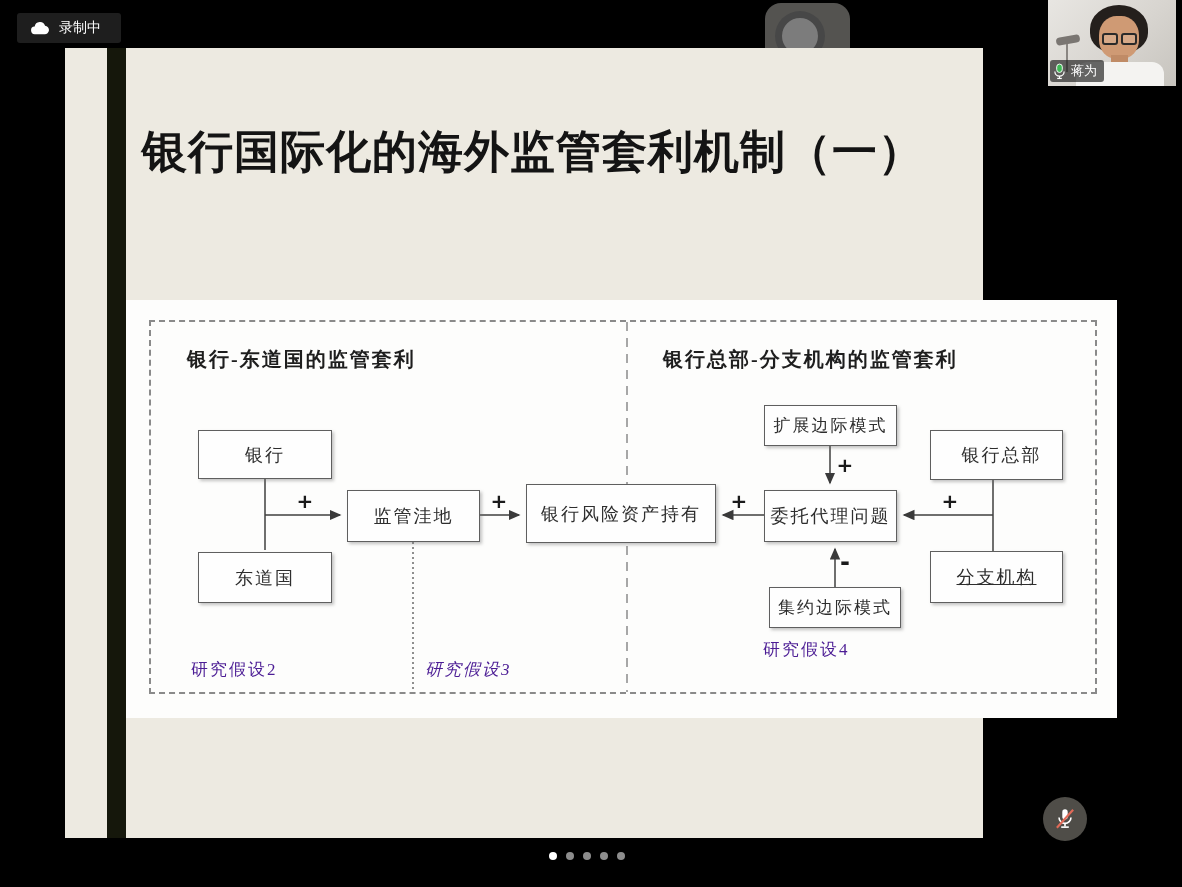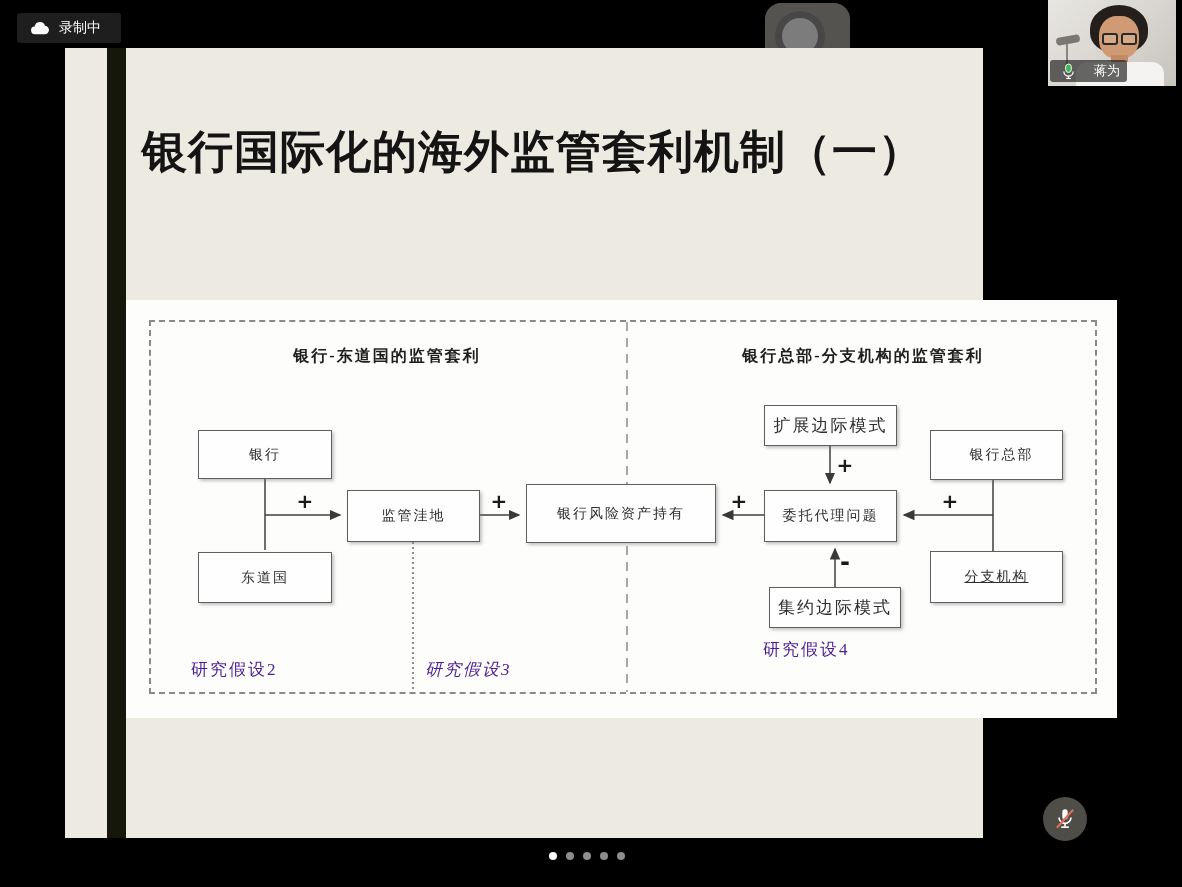--- a/index.html
+++ b/index.html
@@ -42,21 +42,21 @@
   .w-glasses div { flex:1; border:2px solid #2a2a2a; border-radius:3px; background:rgba(255,255,255,0.15); }
   .w-neck { position:absolute; left:63px; top:55px; width:17px; height:10px; background:#c08b66; }
   .w-shirt { position:absolute; left:28px; top:62px; width:88px; height:26px;
     background:#f4f3f1; border-radius:12px 12px 0 0; }
   .w-mic-head { position:absolute; left:8px; top:36px; width:24px; height:8px;
     background:#7a7672; border-radius:4px; transform:rotate(-10deg); }
   .w-mic-stem { position:absolute; left:18px; top:44px; width:2px; height:28px; background:#8a8682; }
   .name-badge {
     position:absolute; left:2px; bottom:4px; height:22px;
     background:rgba(25,25,25,0.65); border-radius:3px; display:flex;
-    align-items:center; gap:19px; padding:0 7px 0 12px; color:#fff; font-size:13px;
+    align-items:center; gap:5px; padding:0 7px 0 3px; color:#fff; font-size:13px;
   }
 
   
   .adjacent-strip { position:absolute; left:65px; top:48px; width:42px; height:790px; background:#edeae1; }
   .strip-gap { position:absolute; left:107px; top:48px; width:19px; height:790px; background:#15170b; }
 
   
   .slide { position:absolute; left:126px; top:48px; width:857px; height:790px; background:#edeae1; }
   .slide-title {
     position:absolute; left:16px; top:74px; font-size:45px; font-weight:bold;
@@ -65,25 +65,25 @@
   .canvas { position:absolute; left:0; top:252px; width:991px; height:418px; background:#fdfdfc; }
 
   .diagram {
     position:absolute; left:23px; top:272px; width:948px; height:374px;
     border:2px dashed #8a8a8a; font-family:"Liberation Serif", serif;
   }
   .diagram svg { position:absolute; left:0; top:0; }
   .dbox {
     position:absolute; background:#fefefe; border:1.5px solid #5f5f5f;
     box-shadow:2px 2px 3px rgba(110,110,110,0.4); display:flex;
-    align-items:center; justify-content:center; font-size:14px; color:#2e2e2e;
+    align-items:center; justify-content:center; font-size:18px; color:#2e2e2e;
     letter-spacing:2px; white-space:nowrap;
   }
-  .dheader { position:absolute; width:400px; font-size:16px; font-weight:bold;
-    color:#1e1e1e; text-align:center; letter-spacing:2px; }
+  .dheader { position:absolute; width:400px; font-size:20px; font-weight:bold;
+    color:#1e1e1e; text-align:left; letter-spacing:2px; }
   .dsign { position:absolute; width:22px; text-align:center;
     font-family:"DejaVu Sans", sans-serif; font-size:20px; font-weight:bold; color:#1a1a1a; }
   .dsign.minus { font-size:24px; }
   .dhyp { position:absolute; width:200px; text-align:left; font-size:17px;
     color:#4c1d95; letter-spacing:2px; }
 
   
   .b-bank      { left:47px;  top:108px; width:134px; height:49px; }
   .b-host      { left:47px;  top:230px; width:134px; height:51px; }
   .b-lowland   { left:196px; top:168px; width:133px; height:52px; }

